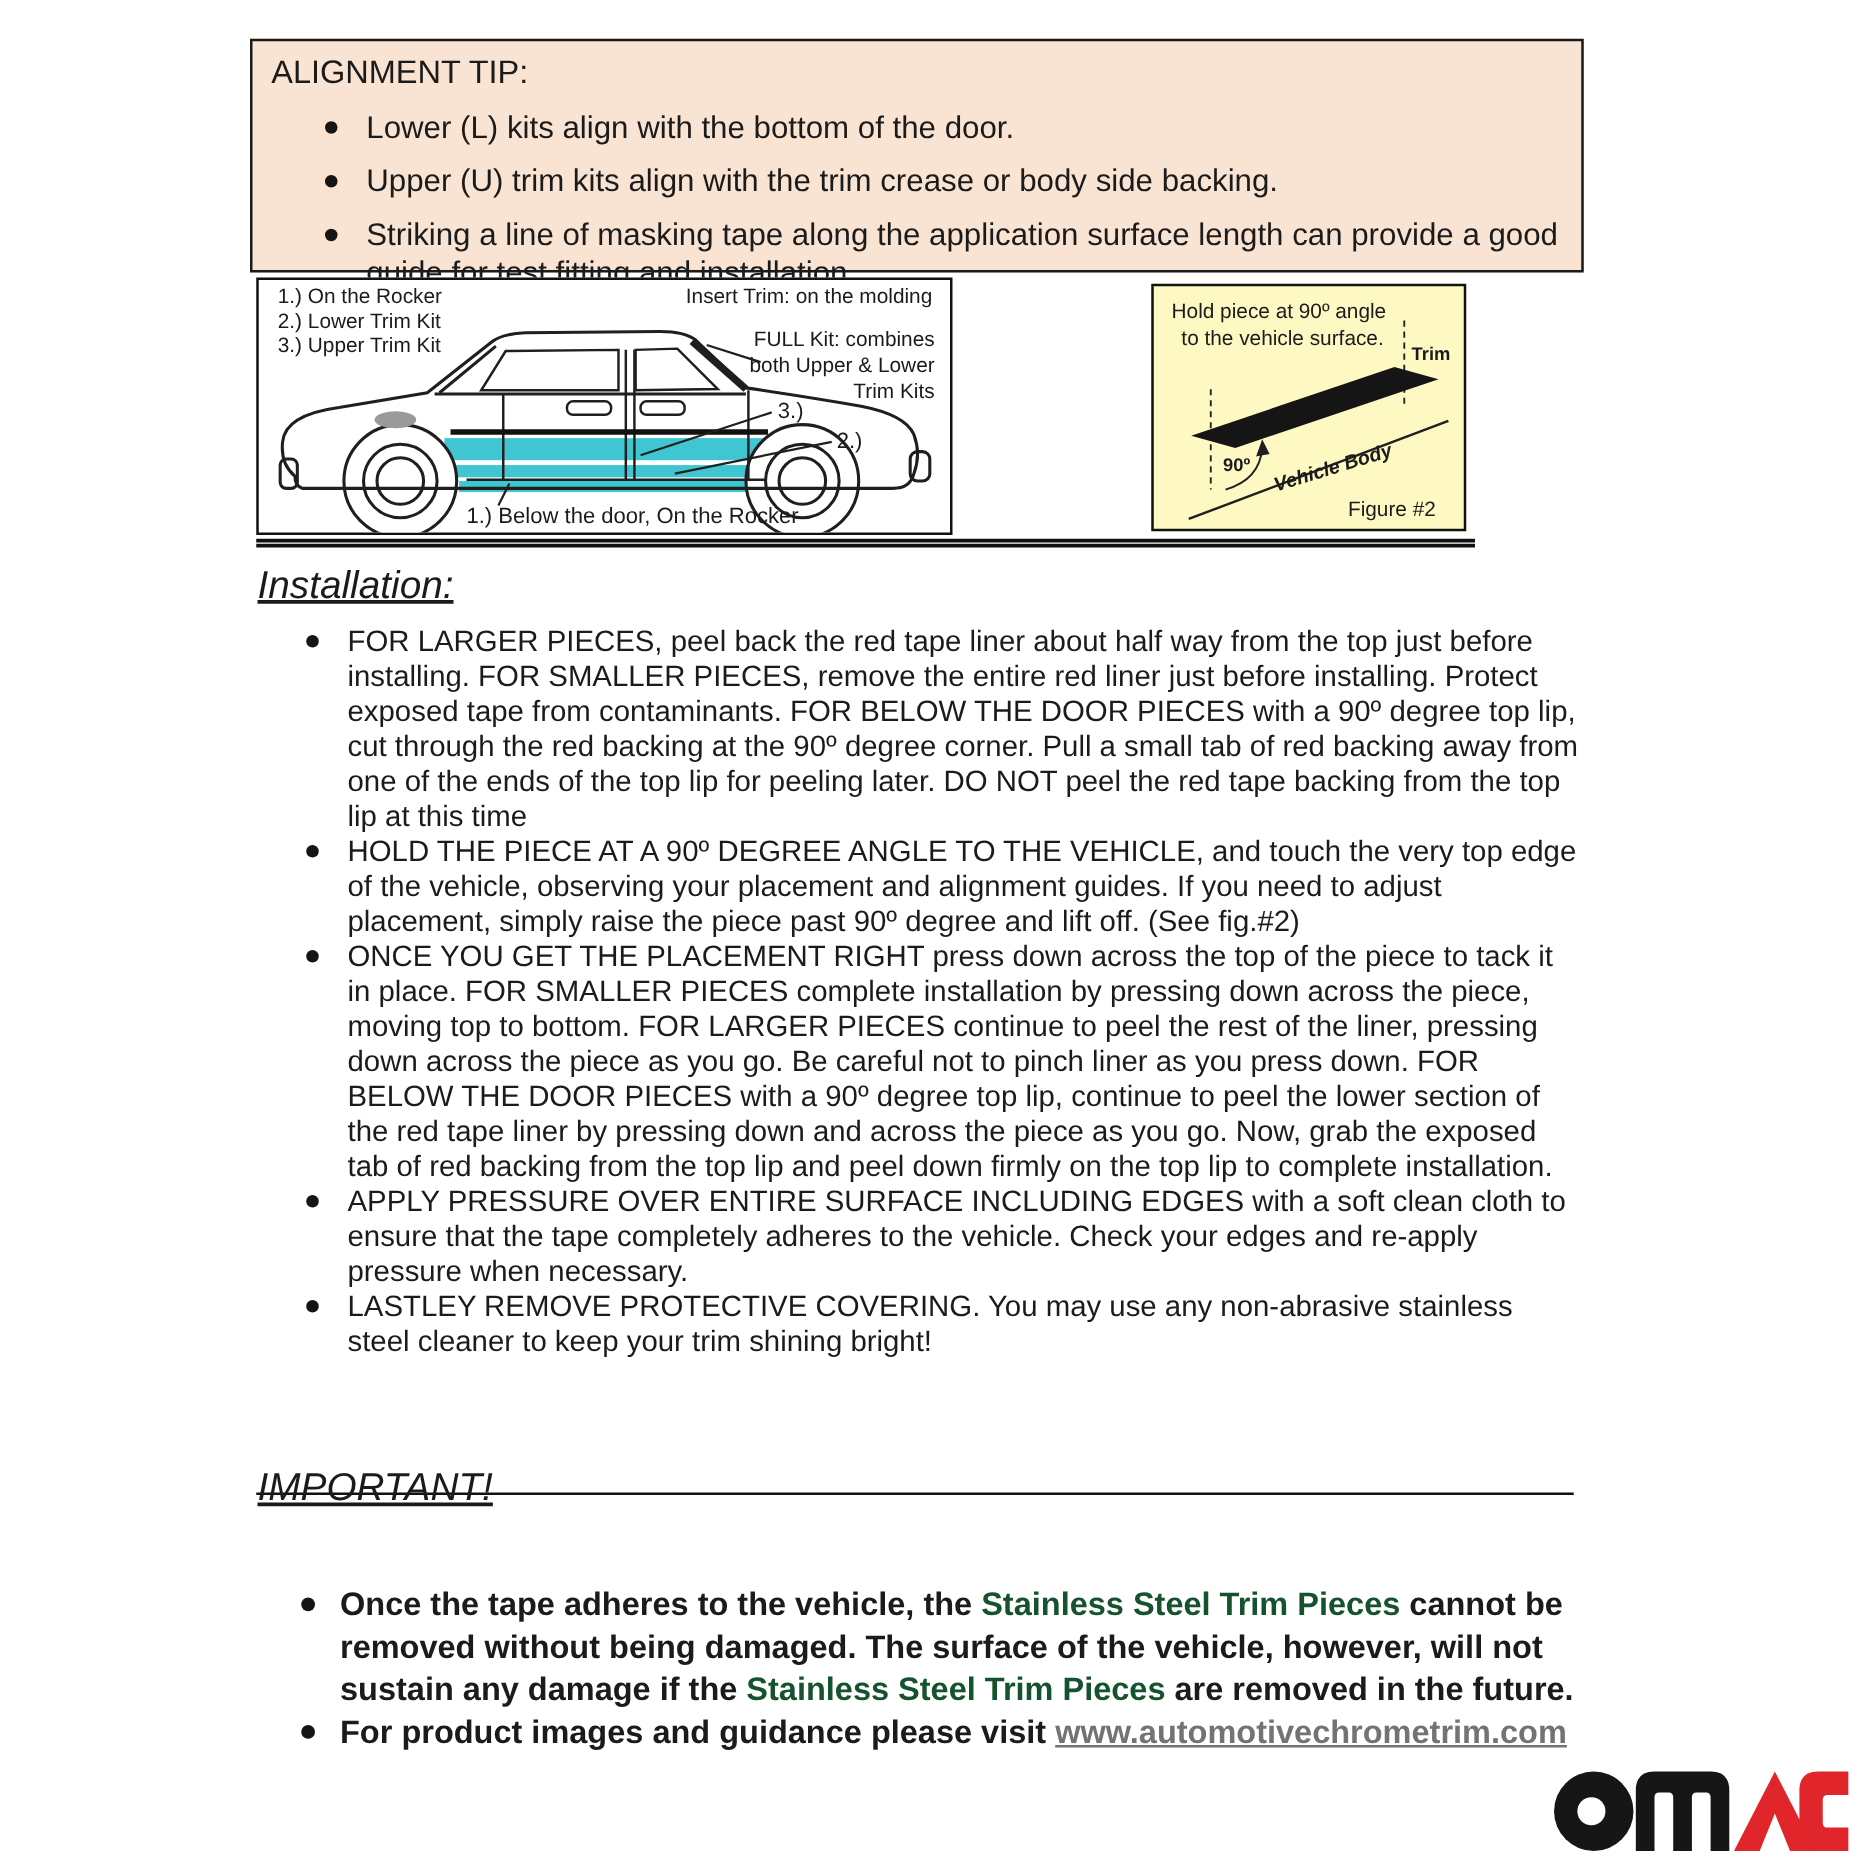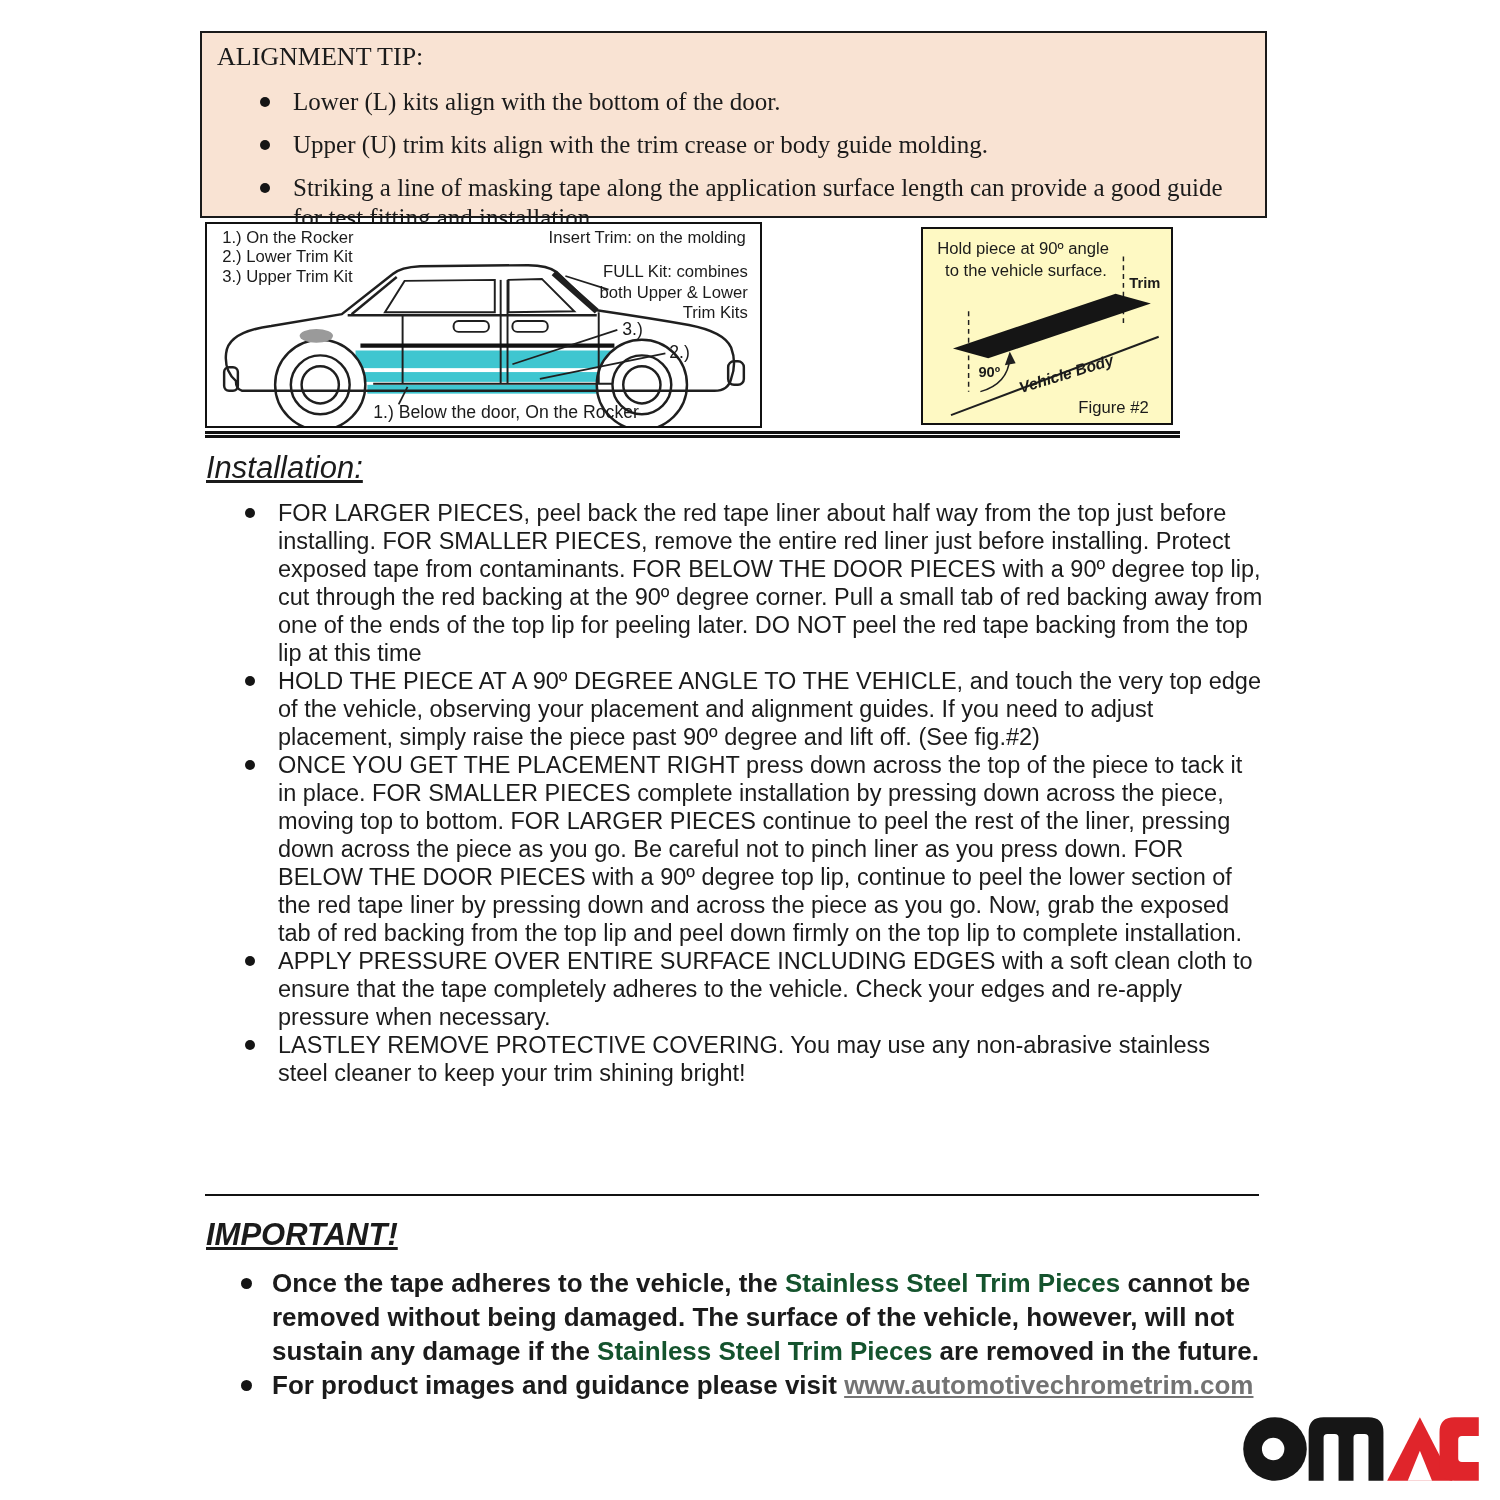--- a/index.html
+++ b/index.html
@@ -7,39 +7,38 @@
     width:1500px;height:1500px;position:relative;background:#ffffff;
     font-family:"Liberation Sans",sans-serif;color:#1b1b1b;overflow:hidden;
   }
   .abs{position:absolute;}
 
   
   .tip-box{
     left:200px;top:31px;width:1067px;height:187px;
     background:#f9e3d3;border:2px solid #1a1a1a;box-sizing:border-box;
     padding:9px 16px 0 15px;
-    font-family:Liberation Serif, serif;
   }
   .tip-title{font-size:26px;line-height:30px;}
   .tip-list{margin:15px 0 0 0;padding:0;list-style:none;}
   .tip-list li{position:relative;padding-left:76px;font-size:25px;line-height:30px;margin-bottom:13px;}
   .tip-list li::before{
     content:"";position:absolute;left:43px;top:10px;width:10px;height:10px;border-radius:50%;background:#151515;
   }
 
   
   .car-box{left:205px;top:222px;width:557px;height:206px;border:2.5px solid #111;box-sizing:border-box;background:#fff;}
   .fig-box{left:921px;top:227px;width:252px;height:198px;border:2.5px solid #111;box-sizing:border-box;background:#fef9c3;}
   .car-box svg,.fig-box svg,.logo svg{display:block;width:100%;height:100%;}
   .dbl-line{left:205px;top:431px;width:975px;height:7px;border-top:3px solid #111;border-bottom:3px solid #111;box-sizing:border-box;}
 
   
   .sec-head{font-style:italic;text-decoration:underline;font-size:31px;line-height:34px;}
   #installation-heading{left:206px;top:451px;}
-  #important-heading{left:206px;top:1218px;font-weight:bold;}
+  #important-heading{left:206px;top:1173px;}
 
   
   .inst-list{left:205px;top:499px;width:1058px;list-style:none;margin:0;padding:0;}
   .inst-list li{position:relative;padding-left:73px;font-size:23.5px;line-height:28px;}
   .inst-list li::before{
     content:"";position:absolute;left:40px;top:9px;width:10px;height:10px;border-radius:50%;background:#151515;
   }
 
   
   .rule{left:205px;top:1194px;width:1054px;height:0;border-top:2.5px solid #111;}
@@ -57,21 +56,21 @@
   
   svg text{font-family:"Liberation Sans",sans-serif;fill:#1b1b1b;}
 </style>
 </head>
 <body>
 
 <div class="abs tip-box">
   <div class="tip-title">ALIGNMENT TIP:</div>
   <ul class="tip-list">
     <li>Lower (L) kits align with the bottom of the door.</li>
-    <li>Upper (U) trim kits align with the trim crease or body guide molding.</li>
+    <li>Upper (U) trim kits align with the trim crease or body side backing.</li>
     <li>Striking a line of masking tape along the application surface length can provide a good guide for test fitting and installation.</li>
   </ul>
 </div>
 
 <div class="abs car-box">
   <svg viewBox="0 0 557 206">
 
     <rect x="148" y="129" width="266" height="18" fill="#3fc6d0"></rect>
     <rect x="148" y="151" width="254" height="10" fill="#3fc6d0"></rect>
     <rect x="160" y="164" width="236" height="9" fill="#3fc6d0"></rect>

